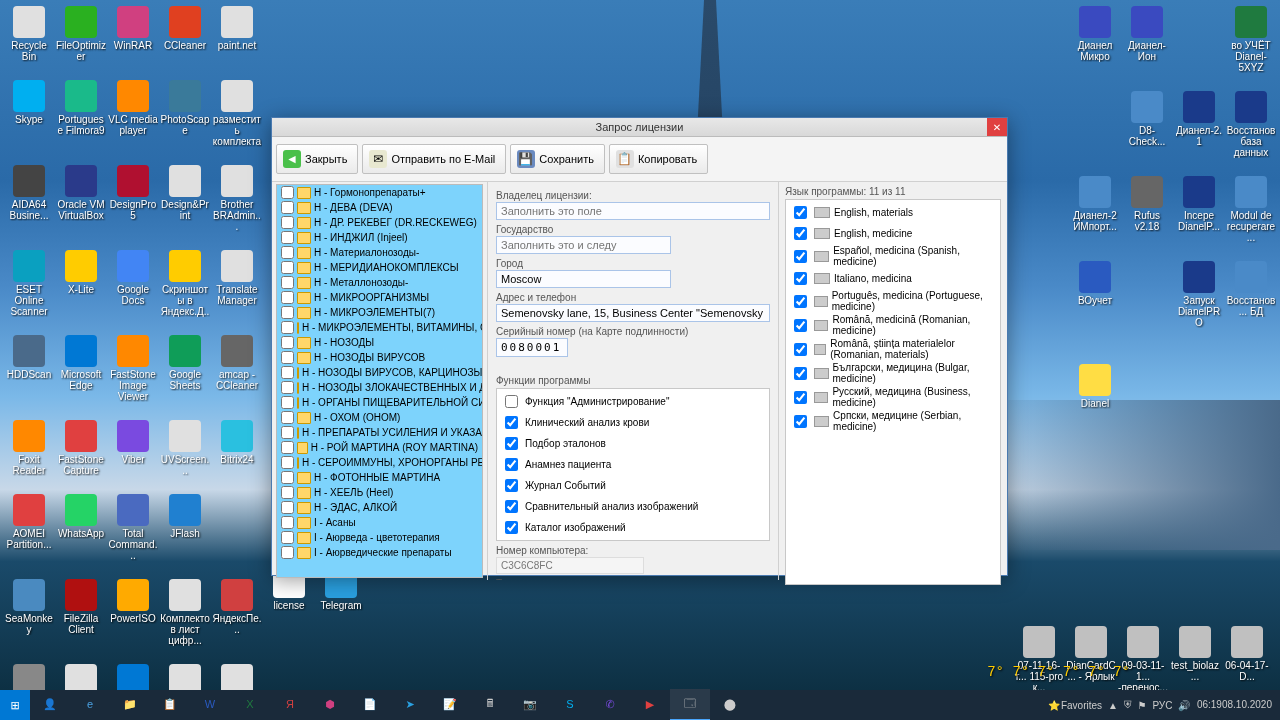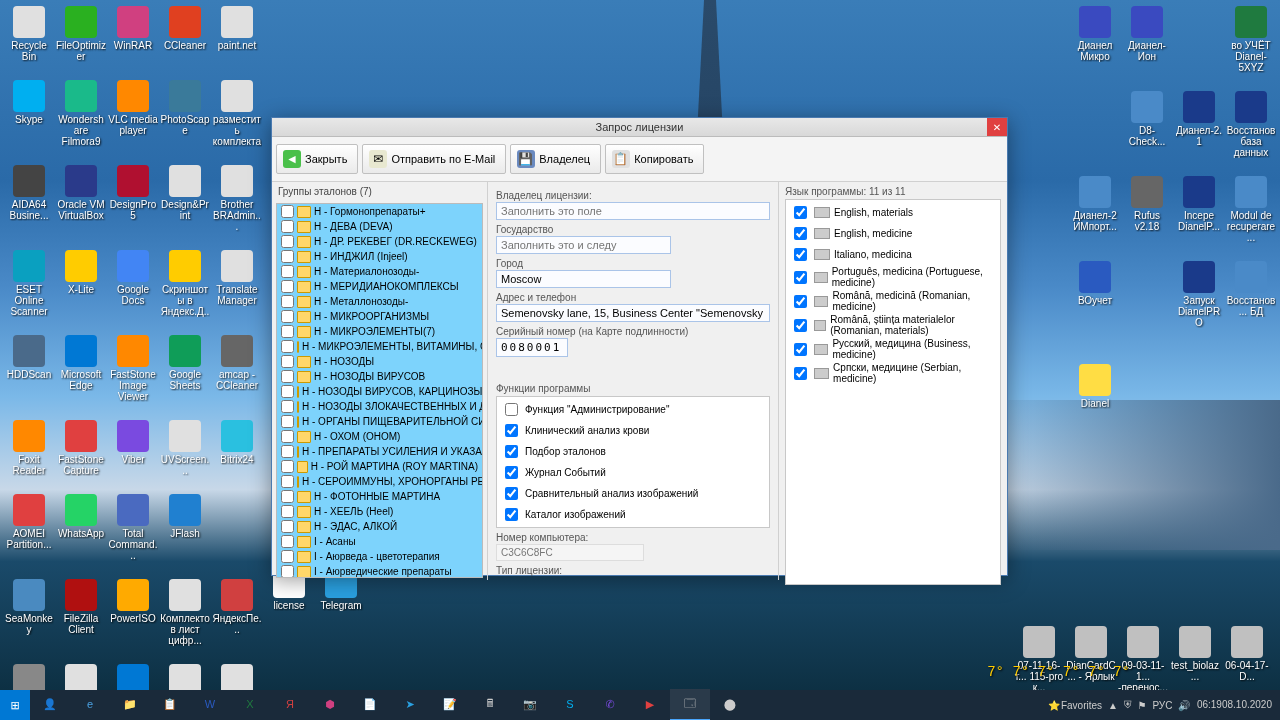--- a/index.html
+++ b/index.html
@@ -79,21 +79,21 @@
       <div class="di">
         <div class="ic" style="background:#e0e0e0"></div>
         <div class="lbl">paint.net</div>
       </div>
       <div class="di">
         <div class="ic" style="background:#00aff0"></div>
         <div class="lbl">Skype</div>
       </div>
       <div class="di">
         <div class="ic" style="background:#1aba8a"></div>
-        <div class="lbl">Wondershare Filmora9</div>
+        <div class="lbl">Portuguese Filmora9</div>
       </div>
       <div class="di">
         <div class="ic" style="background:#ff8800"></div>
         <div class="lbl">VLC media player</div>
       </div>
       <div class="di">
         <div class="ic" style="background:#3a7a9a"></div>
         <div class="lbl">PhotoScape</div>
       </div>
       <div class="di">
@@ -348,30 +348,29 @@
       <div class="tbtn">
           <span class="bic" style="background:#4ac04a;color:#fff">◄</span>
           <span>Закрыть</span>
         </div>
       <div class="tbtn">
           <span class="bic" style="background:#e8e8d0">✉</span>
           <span>Отправить по E-Mail</span>
         </div>
       <div class="tbtn">
           <span class="bic" style="background:#6a8ac0;color:#fff">💾</span>
-          <span>Владелец</span>
+          <span>Сохранить</span>
         </div>
       <div class="tbtn">
           <span class="bic" style="background:#e0e0e0">📋</span>
           <span>Копировать</span>
         </div>
     </div>
     <div class="body">
       <div class="left-pane">
-        <div class="pane-hdr">Группы эталонов (7)</div>
         <div class="tree" id="tree">
             <div class="tree-item">
               <input type="checkbox" style="">
               <span class="fld" style=""></span>
               <span>Н - Гормонопрепараты+</span>
             </div>
             <div class="tree-item">
               <input type="checkbox" style="">
               <span class="fld" style=""></span>
               <span>Н - ДЕВА (DEVA)</span>
@@ -497,33 +496,37 @@
         <div class="fld-lbl">Владелец лицензии:</div>
         <input class="fld-inp" placeholder="Заполнить это поле" style="">
         <div class="fld-lbl">Государство</div>
         <input class="fld-inp short" placeholder="Заполнить это и следу" style="">
         <div class="fld-lbl">Город</div>
         <input class="fld-inp short" value="Moscow" style="">
         <div class="fld-lbl">Адрес и телефон</div>
         <input class="fld-inp" value="Semenovsky lane, 15, Business Center &quot;Semenovsky 15&quot;, office 1027, 107023" style="">
         <div class="fld-lbl">Серийный номер (на Карте подлинности)</div>
         <input class="fld-inp serial" value="0080001" style="">
-        <div class="fld-lbl" style="margin-top:26px">Функции программы</div>
+        <div class="fld-lbl" style="margin-top:18px">Функции программы</div>
         <div class="funcs" id="funcs">
             <label>
               <input type="checkbox" style="">
               <span>Функция "Администрирование"</span>
             </label>
             <label>
               <input type="checkbox" checked="" style="">
               <span>Клинический анализ крови</span>
             </label>
             <label>
               <input type="checkbox" checked="" style="">
               <span>Подбор эталонов</span>
+            </label>
+            <label>
+              <input type="checkbox" checked="" style="">
+              <span>Анамнез пациента</span>
             </label>
             <label>
               <input type="checkbox" checked="" style="">
               <span>Журнал Событий</span>
             </label>
             <label>
               <input type="checkbox" checked="" style="">
               <span>Сравнительный анализ изображений</span>
             </label>
             <label>
@@ -547,36 +550,46 @@
               <span>English, materials</span>
             </label>
             <label>
               <input type="checkbox" checked="" style="">
               <span class="flag"></span>
               <span>English, medicine</span>
             </label>
             <label>
               <input type="checkbox" checked="" style="">
               <span class="flag"></span>
+              <span>Español, medicina (Spanish, medicine)</span>
+            </label>
+            <label>
+              <input type="checkbox" checked="" style="">
+              <span class="flag"></span>
               <span>Italiano, medicina</span>
             </label>
             <label>
               <input type="checkbox" checked="" style="">
               <span class="flag"></span>
               <span>Português, medicina (Portuguese, medicine)</span>
             </label>
             <label>
               <input type="checkbox" checked="" style="">
               <span class="flag"></span>
               <span>Română, medicină (Romanian, medicine)</span>
             </label>
             <label>
               <input type="checkbox" checked="" style="">
               <span class="flag"></span>
               <span>Română, știința materialelor (Romanian, materials)</span>
+            </label>
+            <label>
+              <input type="checkbox" checked="" style="">
+              <span class="flag"></span>
+              <span>Български, медицина (Bulgar, medicine)</span>
             </label>
             <label>
               <input type="checkbox" checked="" style="">
               <span class="flag"></span>
               <span>Русский, медицина (Business, medicine)</span>
             </label>
             <label>
               <input type="checkbox" checked="" style="">
               <span class="flag"></span>
               <span>Српски, медицине (Serbian, medicine)</span>

